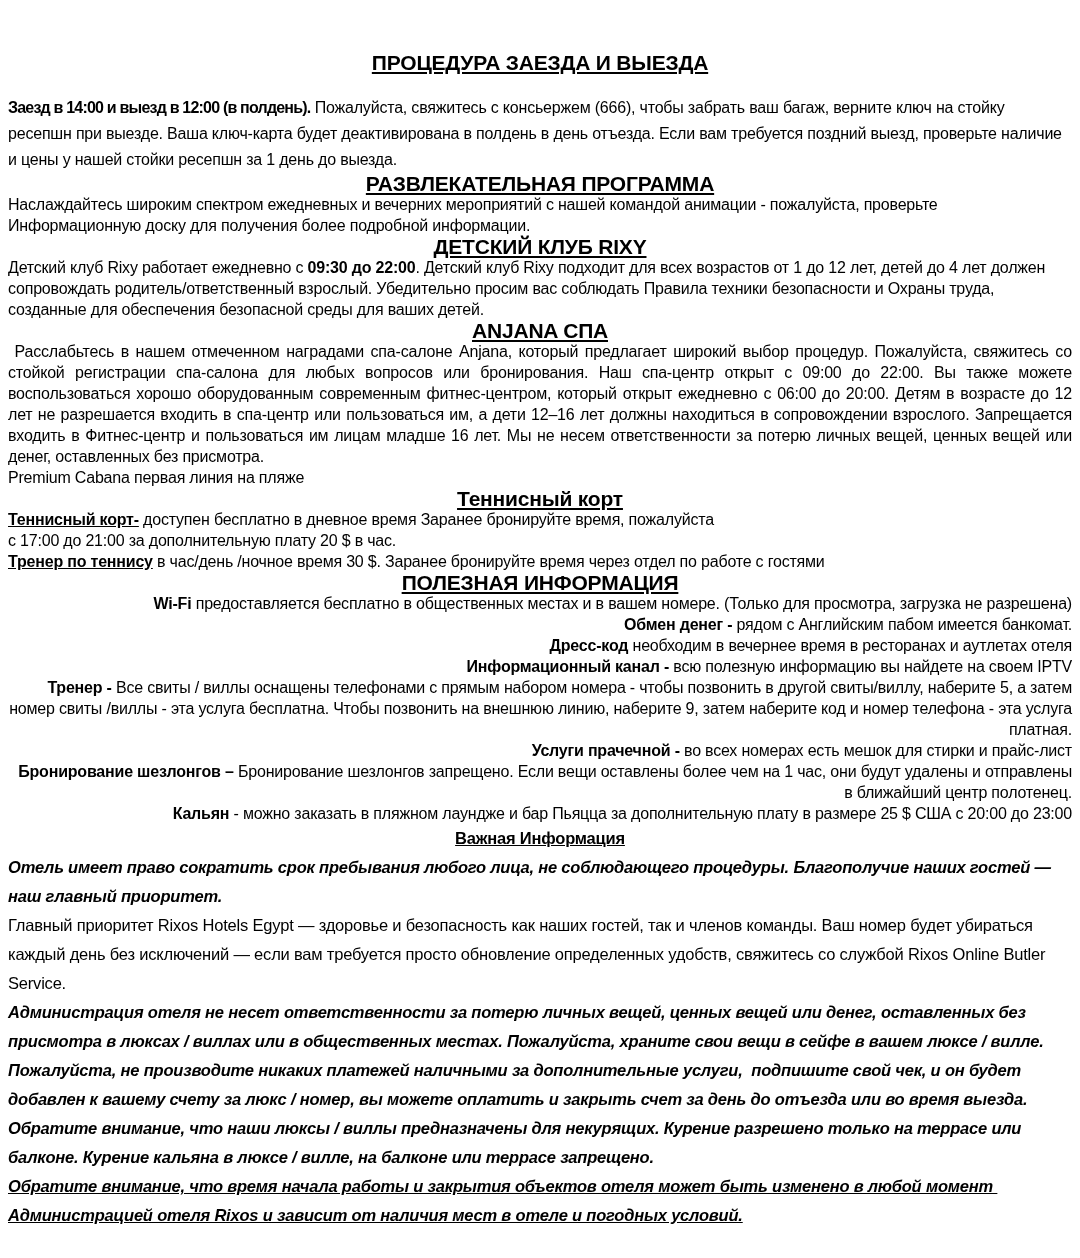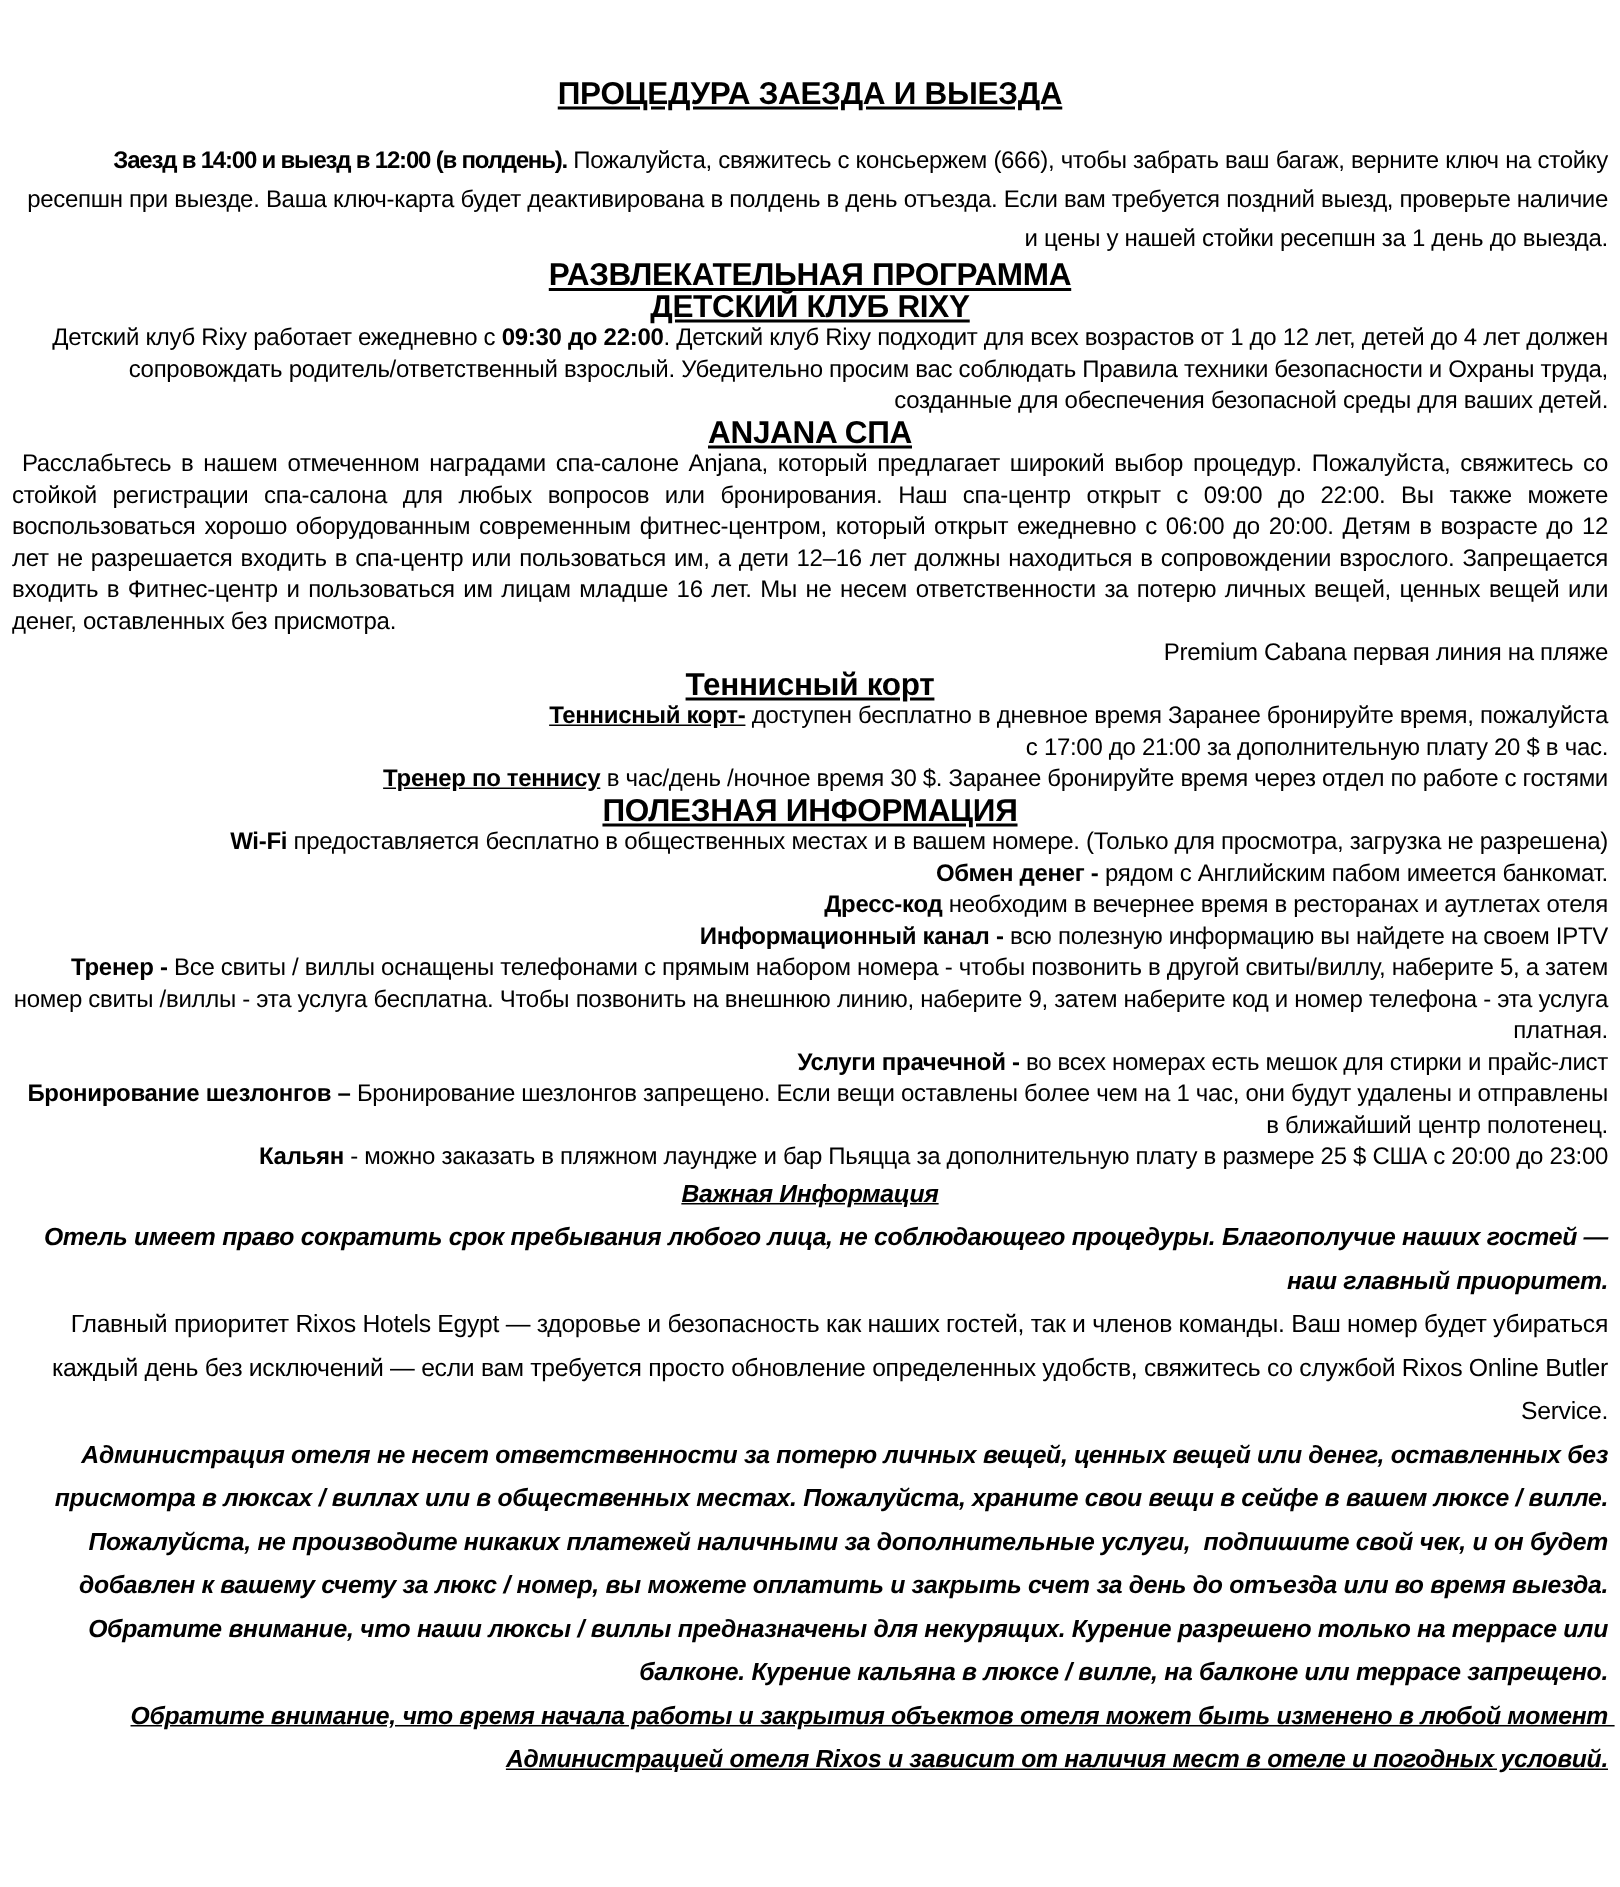--- a/index.html
+++ b/index.html
@@ -11,42 +11,43 @@
     background:#ffffff;
     color:#000000;
     font-family:"Liberation Sans", sans-serif;
     font-size:16px;
     letter-spacing:-0.2px;
     overflow:hidden;
   }
   .para{margin:0;line-height:21px;white-space:pre-wrap;}
   .heading{margin:0;font-size:21px;line-height:21px;text-align:center;font-weight:700;white-space:pre-wrap;}
   .hd{text-decoration:underline;}
-  .align-center{text-align:right;}
+  .align-center{text-align:left;}
   .align-left{text-align:right;}
   .align-justify{text-align:justify;}
   .lh-relaxed{line-height:26px;}
   .lh-spacious{line-height:29px;font-size:16.5px;}
-  .heading.lh-spacious{line-height:29px;font-style:italic;}
+  .heading.lh-spacious{line-height:29px;}
   .para.italic{font-style:italic;}
   .para.bold{font-weight:700;}
   .seg.b{font-weight:700;}
   .seg.u{text-decoration:underline;margin-top:44px;}
   .seg.cond{letter-spacing:-0.8px;}
   .spacer{height:22px;}
 </style>
 </head>
 <body>
 
 <div class="page">
   <div>
       <h2 class="heading"><span class="hd">ПРОЦЕДУРА ЗАЕЗДА И ВЫЕЗДА</span></h2>
       <div class="spacer"></div>
       <p class="para align-center lh-relaxed"><span class="seg b cond">Заезд в 14:00 и выезд в 12:00 (в полдень).</span><span class="seg"> Пожалуйста, свяжитесь с консьержем (666), чтобы забрать ваш багаж, верните ключ на стойку ресепшн при выезде. Ваша ключ-карта будет деактивирована в полдень в день отъезда. Если вам требуется поздний выезд, проверьте наличие и цены у нашей стойки ресепшн за 1 день до выезда.</span></p>
       <h2 class="heading"><span class="hd">РАЗВЛЕКАТЕЛЬНАЯ ПРОГРАММА</span></h2>
+      <p class="para align-center"><span class="seg">Наслаждайтесь широким спектром ежедневных и вечерних мероприятий с нашей командой анимации - пожалуйста, проверьте Информационную доску для получения более подробной информации.</span></p>
       <h2 class="heading"><span class="hd">ДЕТСКИЙ КЛУБ RIXY</span></h2>
       <p class="para align-center"><span class="seg">Детский клуб Rixy работает ежедневно с </span><span class="seg b">09:30 до 22:00</span><span class="seg">. Детский клуб Rixy подходит для всех возрастов от 1 до 12 лет, детей до 4 лет должен сопровождать родитель/ответственный взрослый. Убедительно просим вас соблюдать Правила техники безопасности и Охраны труда, созданные для обеспечения безопасной среды для ваших детей.</span></p>
       <h2 class="heading"><span class="hd">ANJANA СПА</span></h2>
       <p class="para align-justify"><span class="seg"> Расслабьтесь в нашем отмеченном наградами спа-салоне Anjana, который предлагает широкий выбор процедур. Пожалуйста, свяжитесь со стойкой регистрации спа-салона для любых вопросов или бронирования. Наш спа-центр открыт с 09:00 до 22:00. Вы также можете воспользоваться хорошо оборудованным современным фитнес-центром, который открыт ежедневно с 06:00 до 20:00. Детям в возрасте до 12 лет не разрешается входить в спа-центр или пользоваться им, а дети 12–16 лет должны находиться в сопровождении взрослого. Запрещается входить в Фитнес-центр и пользоваться им лицам младше 16 лет. Мы не несем ответственности за потерю личных вещей, ценных вещей или денег, оставленных без присмотра.</span></p>
       <p class="para align-center"><span class="seg">Premium Cabana первая линия на пляже</span></p>
       <h2 class="heading"><span class="hd">Теннисный корт</span></h2>
       <p class="para align-center"><span class="seg b u">Теннисный корт-</span><span class="seg"> доступен бесплатно в дневное время Заранее бронируйте время, пожалуйста</span><br><span class="seg">с 17:00 до 21:00 за дополнительную плату 20 $ в час.</span></p>
       <p class="para align-center"><span class="seg b u">Тренер по теннису</span><span class="seg"> в час/день /ночное время 30 $. Заранее бронируйте время через отдел по работе с гостями</span></p>
       <h2 class="heading"><span class="hd">ПОЛЕЗНАЯ ИНФОРМАЦИЯ</span></h2>
       <p class="para align-left"><span class="seg b">  Wi-Fi</span><span class="seg"> предоставляется бесплатно в общественных местах и в вашем номере. (Только для просмотра, загрузка не разрешена)</span></p>

